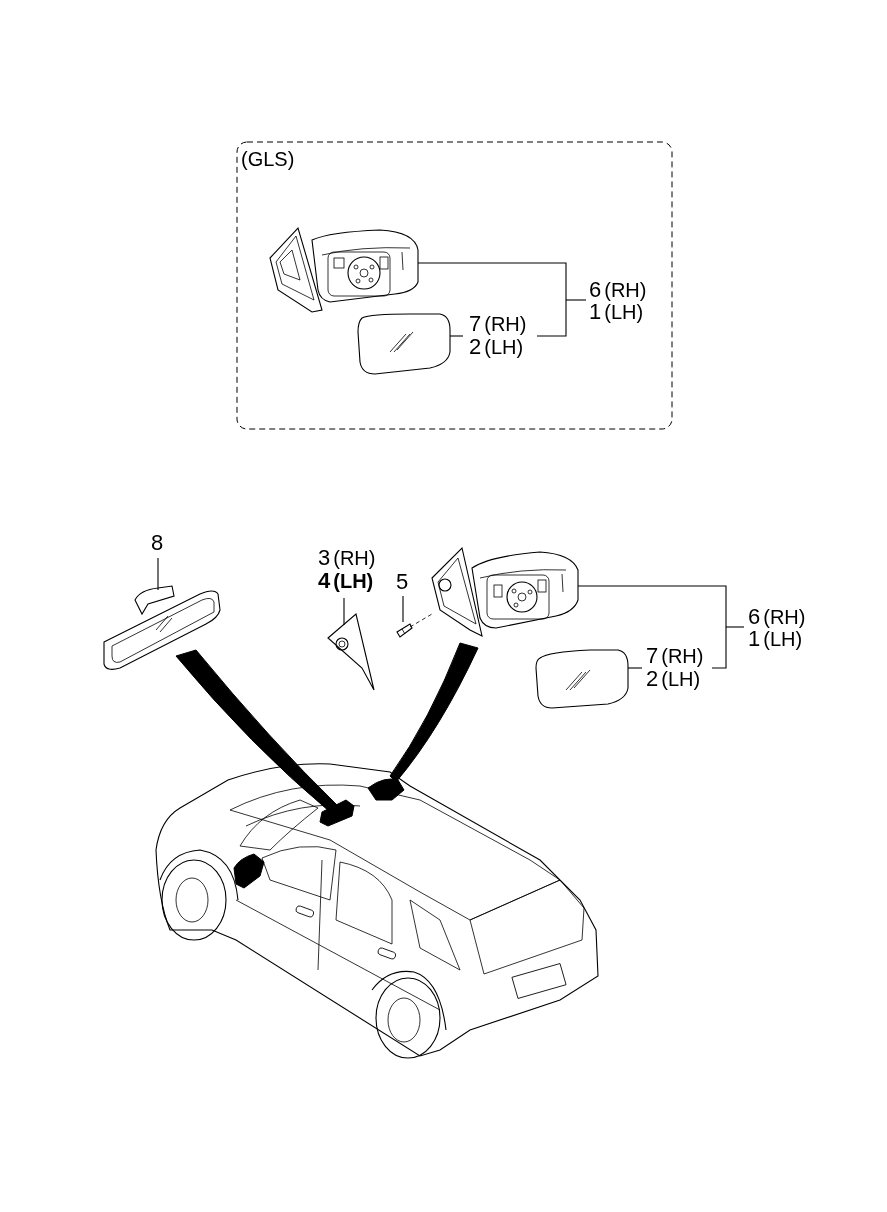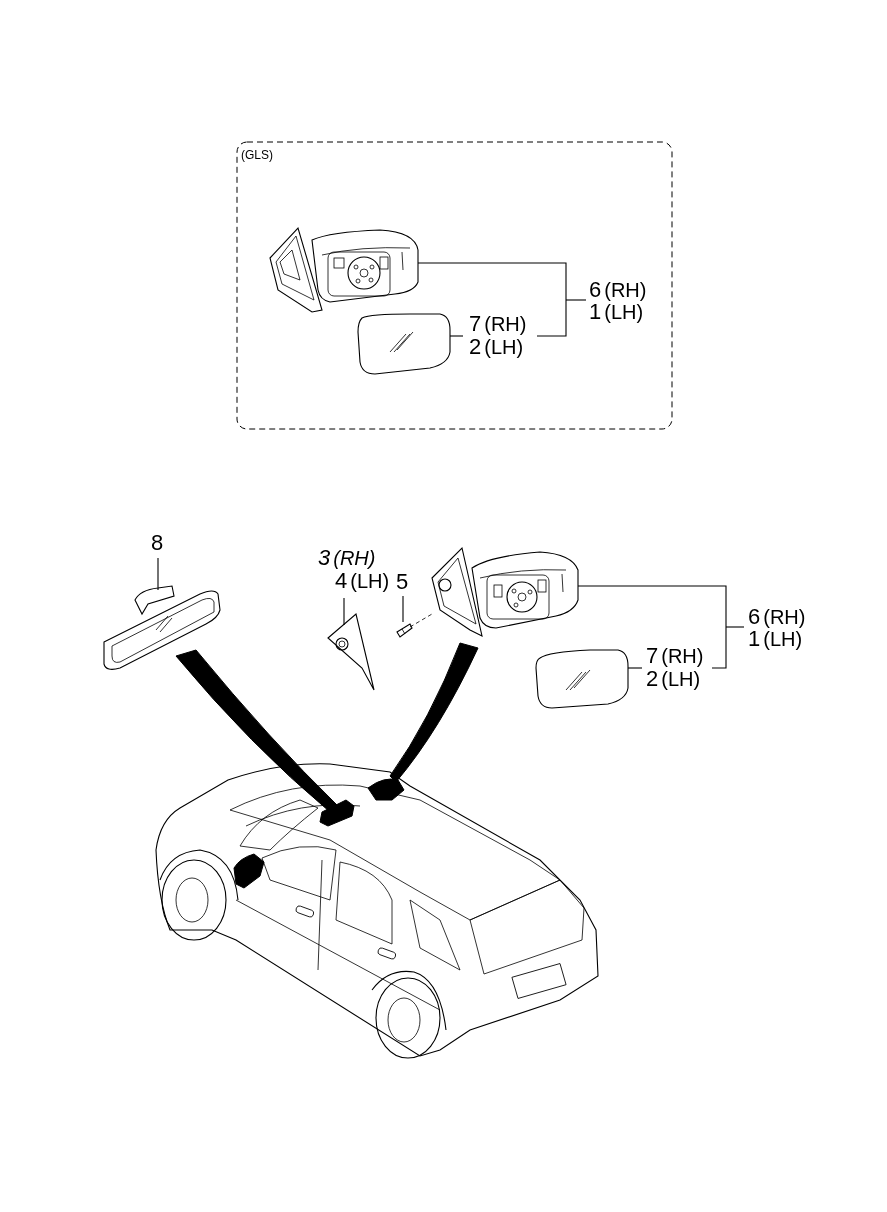--- a/index.html
+++ b/index.html
@@ -1,21 +1,21 @@
 <!DOCTYPE html>
 <html><head>
 <meta charset="utf-8">
 <style>
   html, body { margin: 0; padding: 0; background: #ffffff; }
   body { width: 887px; height: 1212px; position: relative; overflow: hidden; font-family: "Liberation Sans", sans-serif; color: #000; }
   #diagram { position: absolute; left: 0; top: 0; width: 887px; height: 1212px; }
   .lbl { position: absolute; font-family: "Liberation Sans", sans-serif; color: #000; white-space: nowrap; line-height: 1; }
   .num { font-size: 22px; }
   .side { font-size: 20px; margin-left: 3px; }
-  .inset-title { position: absolute; left: 241px; top: 148px; font-size: 12px; font-family: "Liberation Sans", sans-serif; }
+  .inset-title { position: absolute; left: 241px; top: 148px; font-size: 20px; font-family: "Liberation Sans", sans-serif; }
   svg .ln { fill: none; stroke: #000; stroke-width: 1.1; }
   svg .thin { fill: none; stroke: #000; stroke-width: 0.8; }
   svg .solid { fill: #000; stroke: #000; stroke-width: 1; }
 </style>
 </head>
 <body>
 
 <svg id="diagram" viewBox="0 0 887 1212" xmlns="http://www.w3.org/2000/svg">
 
   <g>
@@ -159,24 +159,24 @@
 <div class="lbl" style="left:469px;top:313px;">
   <span class="num">7</span><span class="side">(RH)</span>
 </div>
 <div class="lbl" style="left:469px;top:336px;">
   <span class="num">2</span><span class="side">(LH)</span>
 </div>
 
 <div class="lbl" style="left:151px;top:532px;">
   <span class="num">8</span>
 </div>
-<div class="lbl" style="left:318px;top:547px;font-style:italic;">
+<div class="lbl" style="left:318px;top:547px;">
   <span class="num">3</span><span class="side">(RH)</span>
 </div>
-<div class="lbl" style="left:335px;top:570px;">
+<div class="lbl" style="left:318px;top:570px;font-weight:bold;">
   <span class="num">4</span><span class="side">(LH)</span>
 </div>
 <div class="lbl" style="left:396px;top:571px;">
   <span class="num">5</span>
 </div>
 <div class="lbl" style="left:748px;top:606px;">
   <span class="num">6</span><span class="side">(RH)</span>
 </div>
 <div class="lbl" style="left:748px;top:628px;">
   <span class="num">1</span><span class="side">(LH)</span>

